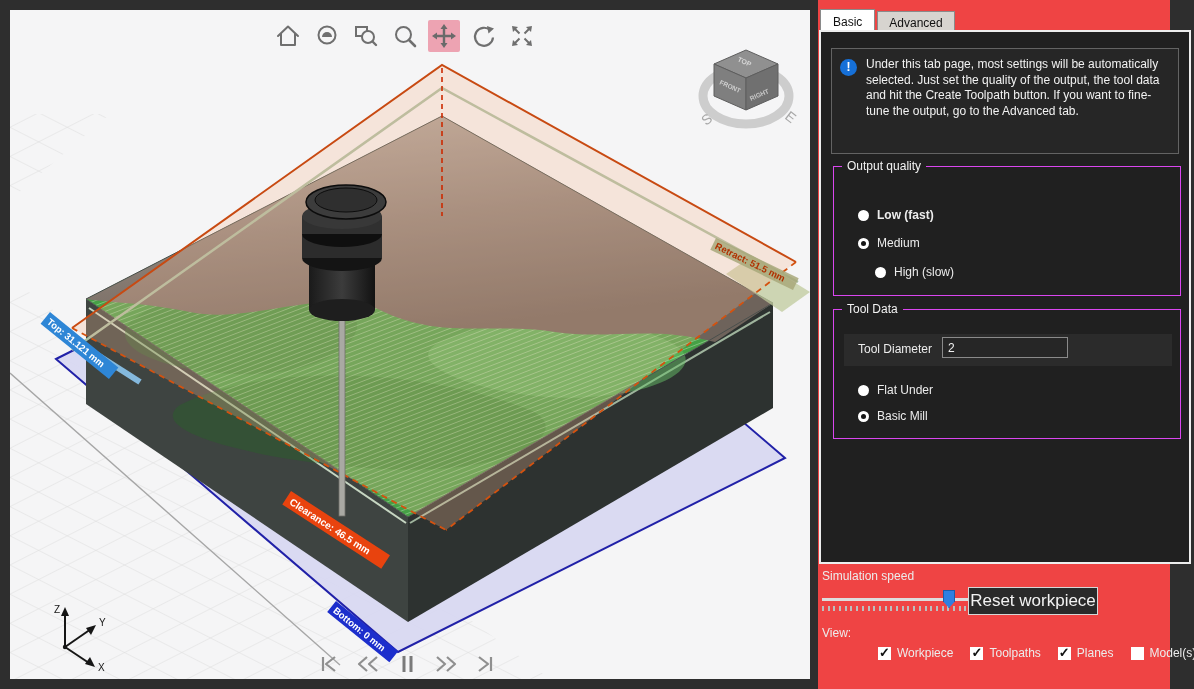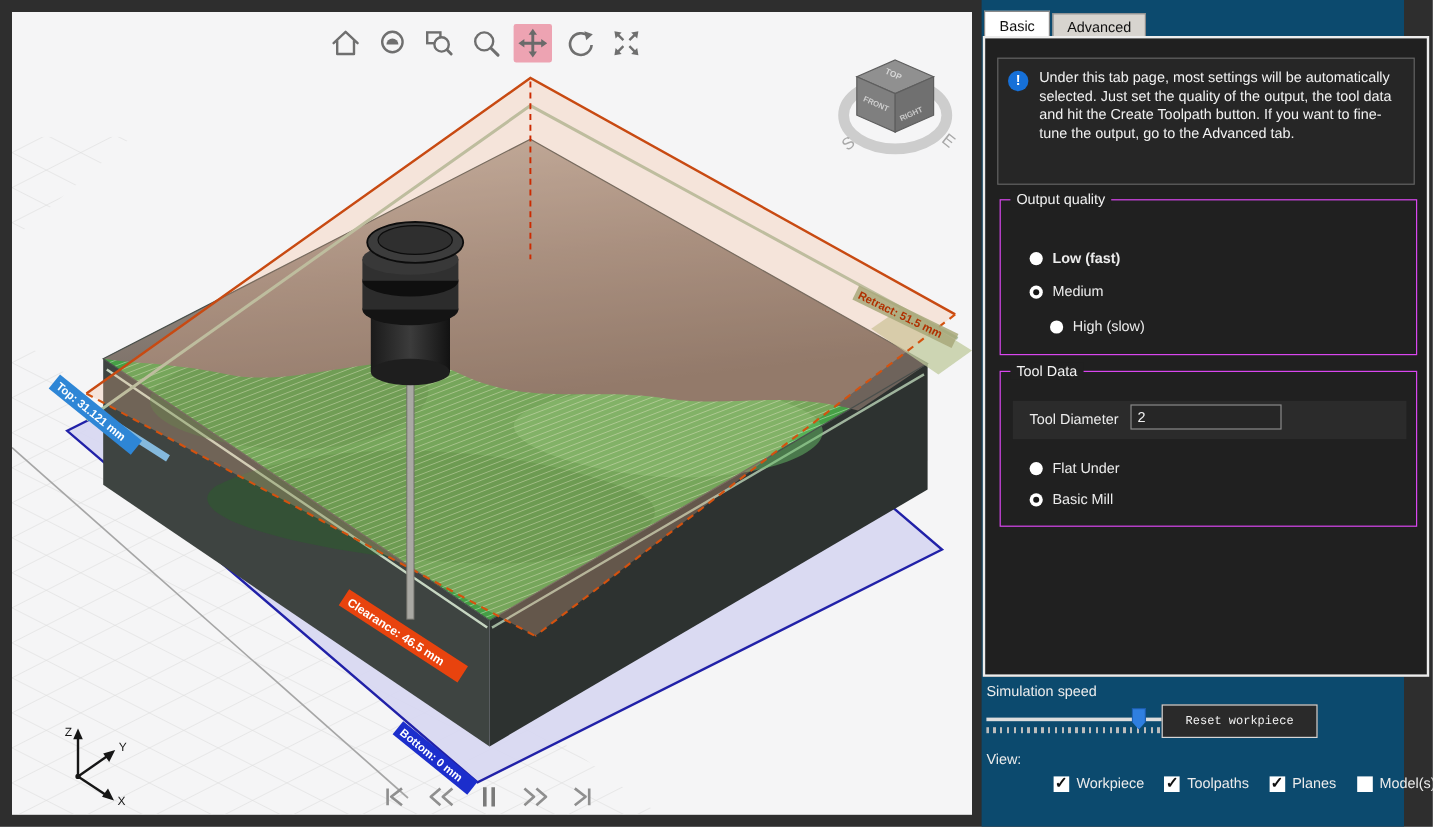--- a/index.html
+++ b/index.html
@@ -18,21 +18,21 @@
   .tbtn.active { background:#eda3b2; }
 
   .playback { position:absolute; left:306px; bottom:4px; display:flex; gap:13px; }
   .pbtn { width:26px; height:22px; display:flex; align-items:center; justify-content:center; cursor:pointer; }
 
   .viewcube { position:absolute; right:12px; top:34px; }
   .axisgizmo { position:absolute; left:25px; bottom:8px; }
 
   
   .panel { position:absolute; left:818px; top:0; width:352px; height:689px;
-           background:#0c4a6e; color:#ececec; font-size:12px; }
+           background:#ef4444; color:#ececec; font-size:12px; }
   .tabs { position:absolute; left:2px; top:9px; display:flex; align-items:flex-end; }
   .tab { padding:4px 11px 3px 11px; background:#d7d4cf; color:#101010; font-size:12px;
          border:1px solid #8a8a8a; border-bottom:none; margin-right:2px; cursor:pointer; }
   .tab.active { background:#ffffff; padding:5px 12px 4px 12px; }
   .tabpage { position:absolute; left:1px; top:30px; width:372px; height:534px;
              border:2px solid #ededed; background:#202020; }
 
   .infobox { position:absolute; left:10px; top:16px; width:348px; height:106px;
              border:1px solid #636363; background:#262626; display:flex; padding:8px 6px 6px 6px; }
   .infoicon { width:17px; height:17px; border-radius:50%; background:#1670d8; color:#fff;
@@ -58,22 +58,22 @@
 
   .sim-label { position:absolute; left:4px; top:569px; }
   .slider { position:absolute; left:4px; top:588px; width:148px; height:26px; cursor:pointer; }
   .slider .track { position:absolute; left:0; top:10px; width:148px; height:3px; background:#dddddd; }
   .slider .ticks { position:absolute; left:0; top:18px; width:148px; height:5px;
        background:repeating-linear-gradient(90deg,#bdbdbd 0 2px,transparent 2px 5.7px); }
   .slider .thumb { position:absolute; top:2px; width:12px; height:18px; background:#2f7fe0;
        border:1px solid #1b5cab;
        clip-path:polygon(0 0,100% 0,100% 62%,50% 100%,0 62%); }
   .resetbtn { position:absolute; left:150px; top:587px; width:130px; height:28px; background:#2a2a2a;
-       border:1px solid #d6d6d6; color:#f2f2f2; font-size:10px;
-       font-family:Liberation Mono, monospace; cursor:pointer; }
+       border:1px solid #d6d6d6; color:#f2f2f2; font-size:17px;
+       font-family:Liberation Sans, sans-serif; cursor:pointer; }
   .view-label { position:absolute; left:4px; top:626px; }
   .check-row { position:absolute; left:14px; top:646px; display:flex; column-gap:17px;padding-left:46px; }
   .check-item { display:flex; align-items:center; gap:6px; cursor:pointer; }
   .checkbox { width:13px; height:13px; background:#ffffff; position:relative; flex:0 0 auto; }
   .checkbox.on::after { content:"\2713"; position:absolute; left:1px; top:-2px; color:#101010;
        font-size:13px; font-weight:bold; }
 
   svg text { font-family:"Liberation Sans", sans-serif; }
 </style>
 </head>

